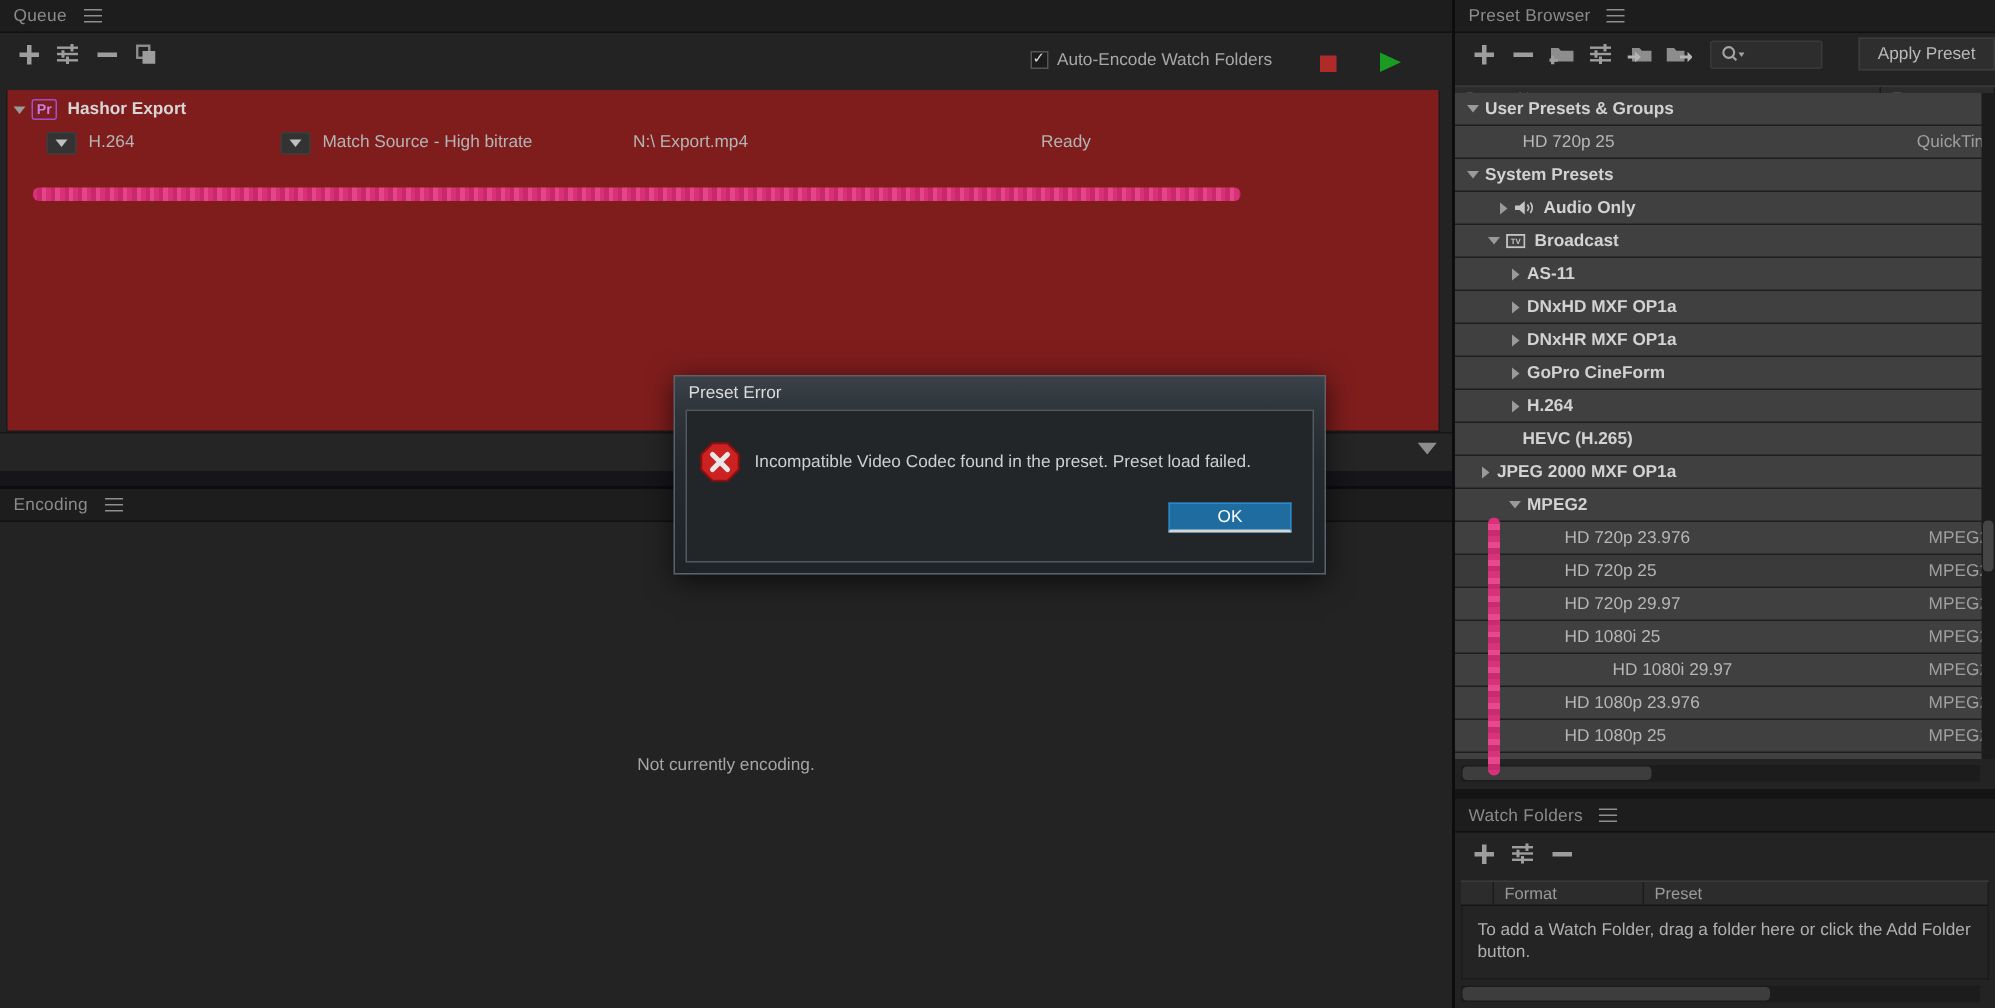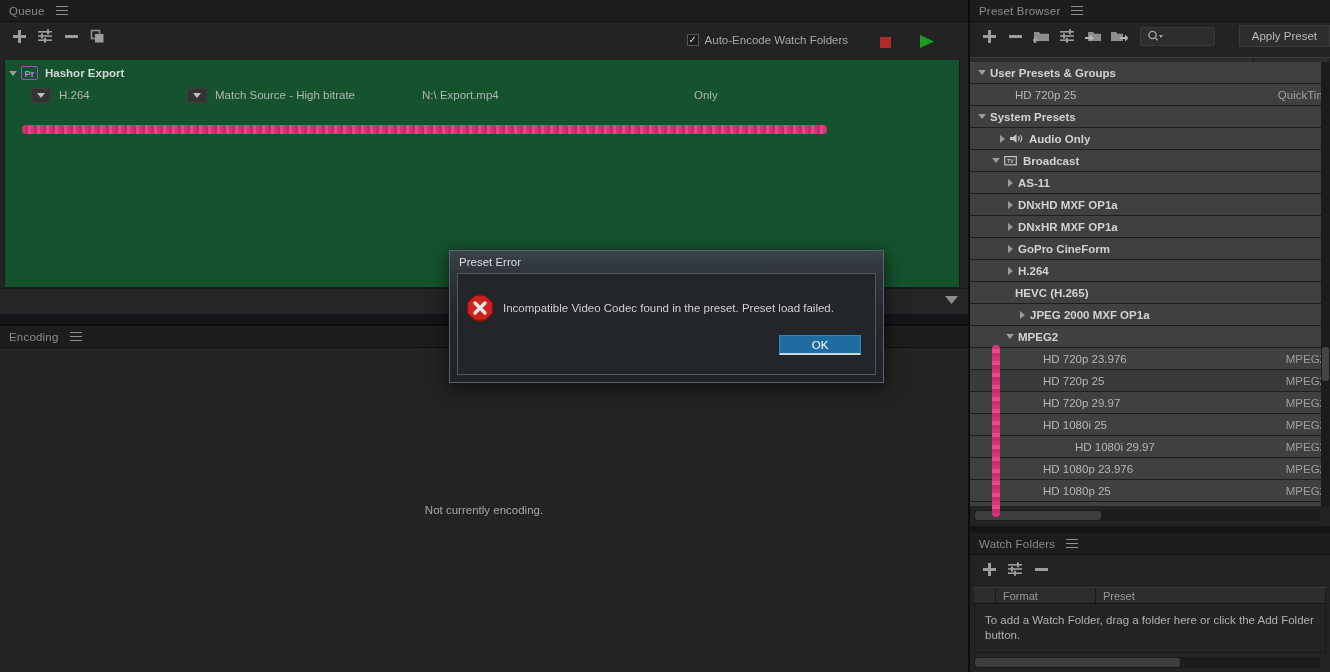--- a/index.html
+++ b/index.html
@@ -36,21 +36,21 @@
   
   .colhead {
     display: flex; height: 17px; background: #2c2c2c;
     border-top: 1px solid #3a3a3a; border-bottom: 1px solid #141414;
     font-size: 11px; color: #9a9a9a; align-items: center;
   }
   .colhead .c { border-right: 1px solid #1a1a1a; height: 100%; display:flex; align-items:center; padding-left:7px; overflow:hidden; white-space: nowrap;}
 
   
   #queue { left: 0; top: 0; width: 968px; height: 314px; background: #232323; }
-  #queue-body { position:absolute; left:4px; top:60px; right:8px; bottom:26px; background:#14532d; border:1px solid #1a1a1a; border-top:none;}
+  #queue-body { position:absolute; left:4px; top:60px; right:8px; bottom:26px; background:#7f1d1d; border:1px solid #1a1a1a; border-top:none;}
   .qrow { display:flex; align-items:center; height:22px; font-size:11.5px; }
   .qrow.group { font-weight: bold; color:#d6d6d6; }
   .disc { width:16px; display:flex; align-items:center; justify-content:center; cursor:pointer; }
   .tri-d { width:0;height:0;border-left:4.5px solid transparent;border-right:4.5px solid transparent;border-top:5px solid #9a9a9a; }
   .tri-r { width:0;height:0;border-top:4.5px solid transparent;border-bottom:4.5px solid transparent;border-left:5px solid #9a9a9a; }
   .pr-badge {
     display:inline-flex;align-items:center;justify-content:center;
     width:17px;height:14px;border:1px solid #a050c8;color:#c77ee0;
     font-size:9.5px;font-weight:bold;border-radius:2px;margin-right:7px;
   }
@@ -212,21 +212,21 @@
         <span style="width:26px;"></span>
         <span class="dropbtn">
             <span class="tri-d" style="border-top-color:#c0c0c0"></span>
           </span>
         <span style="width:128px; overflow:hidden; white-space:nowrap;">H.264</span>
         <span class="dropbtn">
             <span class="tri-d" style="border-top-color:#c0c0c0"></span>
           </span>
         <span style="width:207px; overflow:hidden; white-space:nowrap;">Match Source - High bitrate</span>
         <span style="width:272px; overflow:hidden; white-space:nowrap;">N:\  Export.mp4</span>
-        <span style="width:140px;">Only</span>
+        <span style="width:140px;">Ready</span>
       </div>
     </div>
 
     <div id="queue-bottombar">
       <span id="queue-expander">
         <svg width="13" height="8" viewBox="0 0 13 8">
             <polygon points="0,0 13,0 6.5,8" fill="#8d8d8d"></polygon>
           </svg>
       </span>
     </div>
@@ -420,21 +420,21 @@
           <span class="fmt" style="text-align:right"></span>
         </div>
         <div class="prow bold">
           <span class="name" style="padding-left:32px">
             <span style="width:13px;display:inline-block"></span>
             <span>HEVC (H.265)</span>
           </span>
           <span class="fmt" style="text-align:right"></span>
         </div>
         <div class="prow bold">
-          <span class="name" style="padding-left:44px">
+          <span class="name" style="padding-left:12px">
             <span class="disc">
               <span class="tri-r"></span>
             </span>
             <span>JPEG 2000 MXF OP1a</span>
           </span>
           <span class="fmt" style="text-align:right"></span>
         </div>
         <div class="prow bold">
           <span class="name" style="padding-left:32px">
             <span class="disc">

